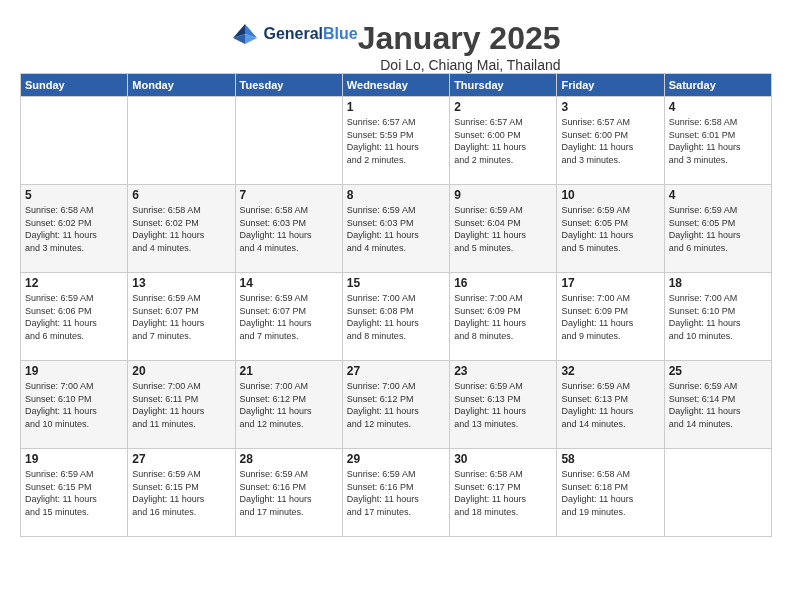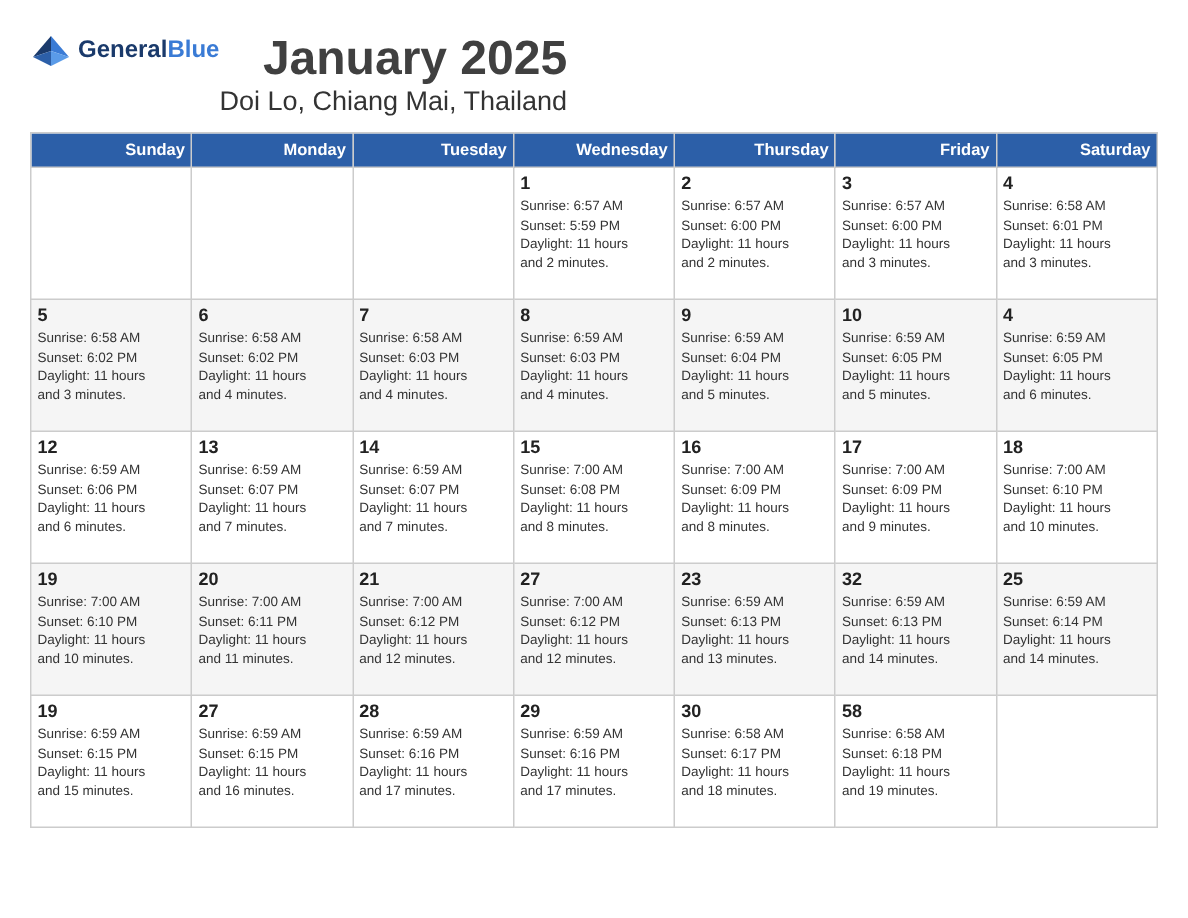--- a/index.html
+++ b/index.html
@@ -11,58 +11,57 @@
       overflow: hidden;
     }
     .page {
       width: 792px;
       min-height: 612px;
       padding: 20px 20px 10px 20px;
       background: #fff;
     }
     .header {
       display: flex;
-      justify-content: flex-start;
+      justify-content: center;
       align-items: flex-start;
-      margin-bottom: 10px;
     }
     .logo {
       display: flex;
       align-items: center;
     }
     .logo-icon {
       width: 28px;
       height: 28px;
       margin-right: 4px;
     }
     .title-block {
       text-align: right;
     }
     .month-title {
       font-size: 32px;
       font-weight: bold;
       color: #404040;
     }
     .location-title {
-      font-size: 18px;
+      font-size: 14px;
       color: #333;
       font-weight: normal;
     }
     .calendar {
       width: 100%;
       border-collapse: collapse;
       table-layout: fixed;
     }
     .calendar thead tr th {
       background: #2c5fa8;
       color: #fff;
       font-size: 11px;
       font-weight: bold;
       padding: 5px 4px;
-      text-align: right;
+      text-align: left;
       border: 1px solid #ccc;
     }
     .calendar tbody tr td {
       border: 1px solid #ccc;
       vertical-align: top;
       padding: 3px 4px;
       background: #fff;
       height: 88px;
     }
     .calendar tbody tr:nth-child(even) td {

